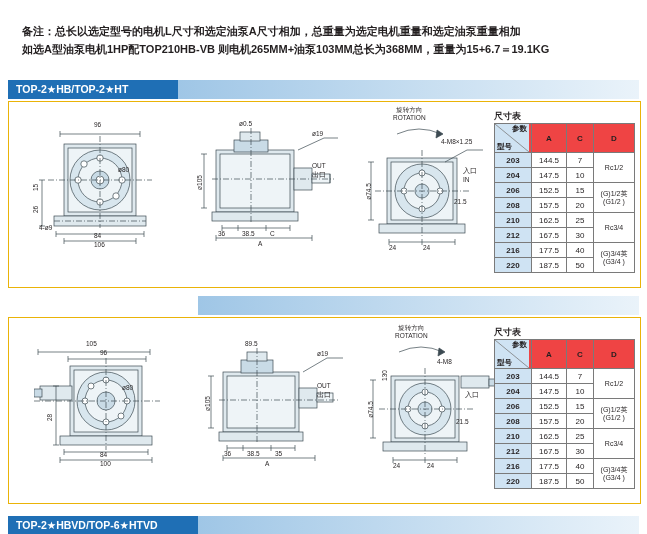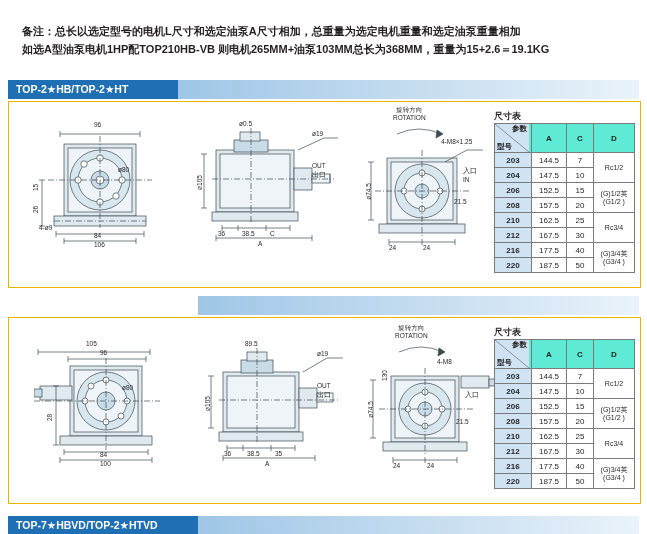--- a/index.html
+++ b/index.html
@@ -59,21 +59,21 @@
     background:#ffffff;
   }
   table.t td,table.t th{
     border:1px solid #7a7a7a;
     text-align:center;
     font-weight:normal;
     font-size:8px;
     padding:0;
     height:14px;
   }
-  table.t th{background:#5eead4;font-weight:bold;margin-left:12px;}
+  table.t th{background:#ef4444;font-weight:bold;margin-left:12px;}
   table.t td.model{background:#cfe3f3;font-weight:bold;width:34px;}
   table.t td.a{width:34px;}
   table.t td.c{width:26px;}
   table.t td.d{width:40px;font-size:7px;line-height:8px;}
   .hdr-diag{position:relative;height:28px;width:34px;background:#cfe3f3;}
   .hdr-diag .l1{position:absolute;right:2px;top:0px;font-size:7.5px;font-weight:bold;}
   .hdr-diag .l2{position:absolute;left:2px;bottom:0px;font-size:7.5px;font-weight:bold;}
   .hdr-diag .ln{position:absolute;left:0;top:0;width:100%;height:100%;}
 
   
@@ -81,21 +81,21 @@
   .dw svg{display:block;}
   .lbl{position:absolute;font-size:6.5px;color:#231f20;white-space:nowrap;}
   .lbl.cn{font-size:7px;}
   .rot{position:absolute;font-size:6.5px;text-align:center;line-height:8px;white-space:nowrap;}
 </style>
 </head>
 <body>
 
 <div class="note">
   <div>备注：总长以选定型号的电机L尺寸和选定油泵A尺寸相加，总重量为选定电机重量和选定油泵重量相加</div>
-  <div>如选A型油泵电机1HP配TOP210HB-VB 则电机265MM+油泵103MM总长为368MM，重量为15+2.6＝19.1KG</div>
+  <div>如选A型油泵电机1HP配TOP210HB-VB 则电机265MM+油泵103MM总长为368MM，重量为15+6.7＝19.1KG</div>
 </div>
 
 <div class="sec-head" style="top:80px;">
   <div class="bar">
     <div class="txt">TOP-2★HB/TOP-2★HT</div>
   </div>
   <div class="tail"></div>
 </div>
 
 <div class="panel" style="top:101px;height:185px;">
@@ -492,16 +492,16 @@
         </tr>
       </tbody>
         </table>
     </div>
 
   </div>
 </div>
 
 <div class="sec-head" style="top:516px;">
   <div class="bar" style="width:190px;">
-    <div class="txt">TOP-7★HBVD/TOP-2★HTVD</div>
+    <div class="txt">TOP-2★HBVD/TOP-6★HTVD</div>
   </div>
   <div class="tail" style="left:198px;width:441px;"></div>
 </div>
 
 </body></html>

